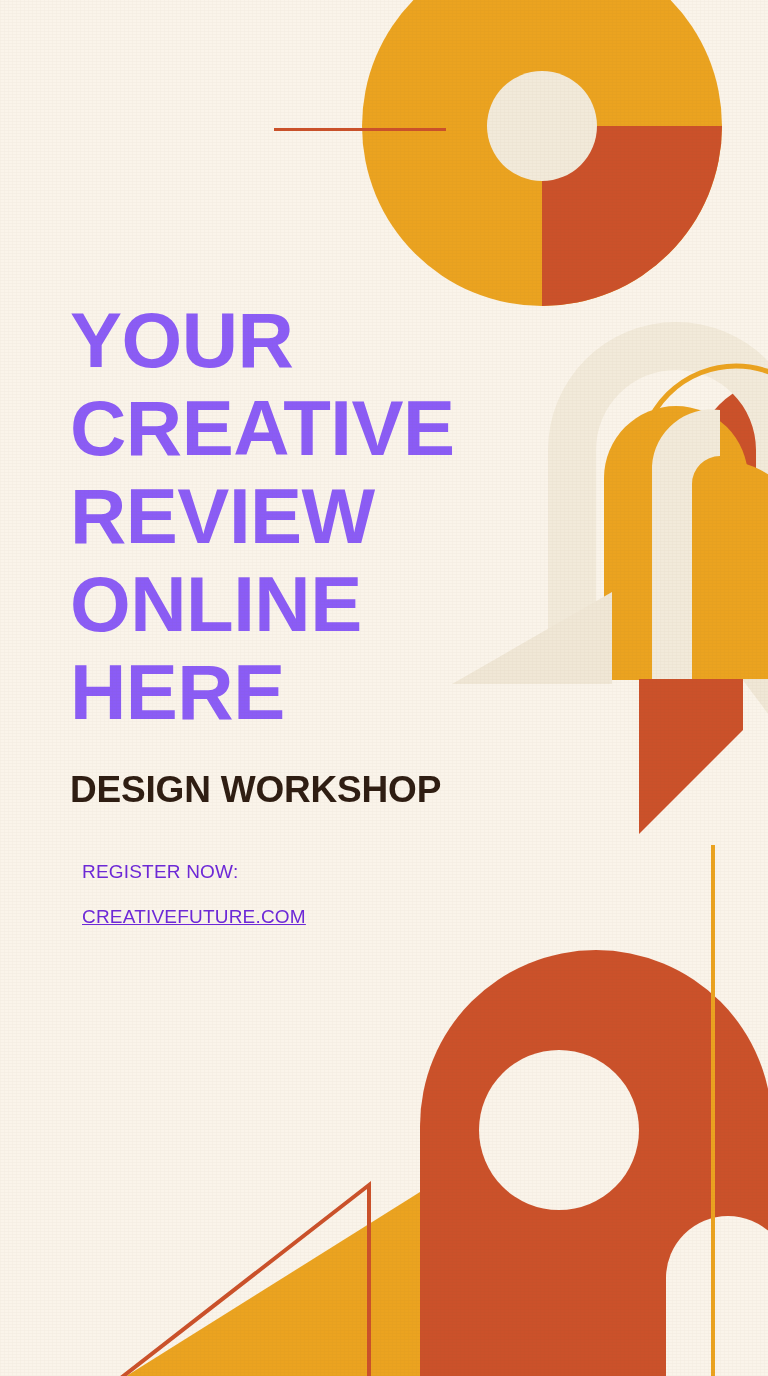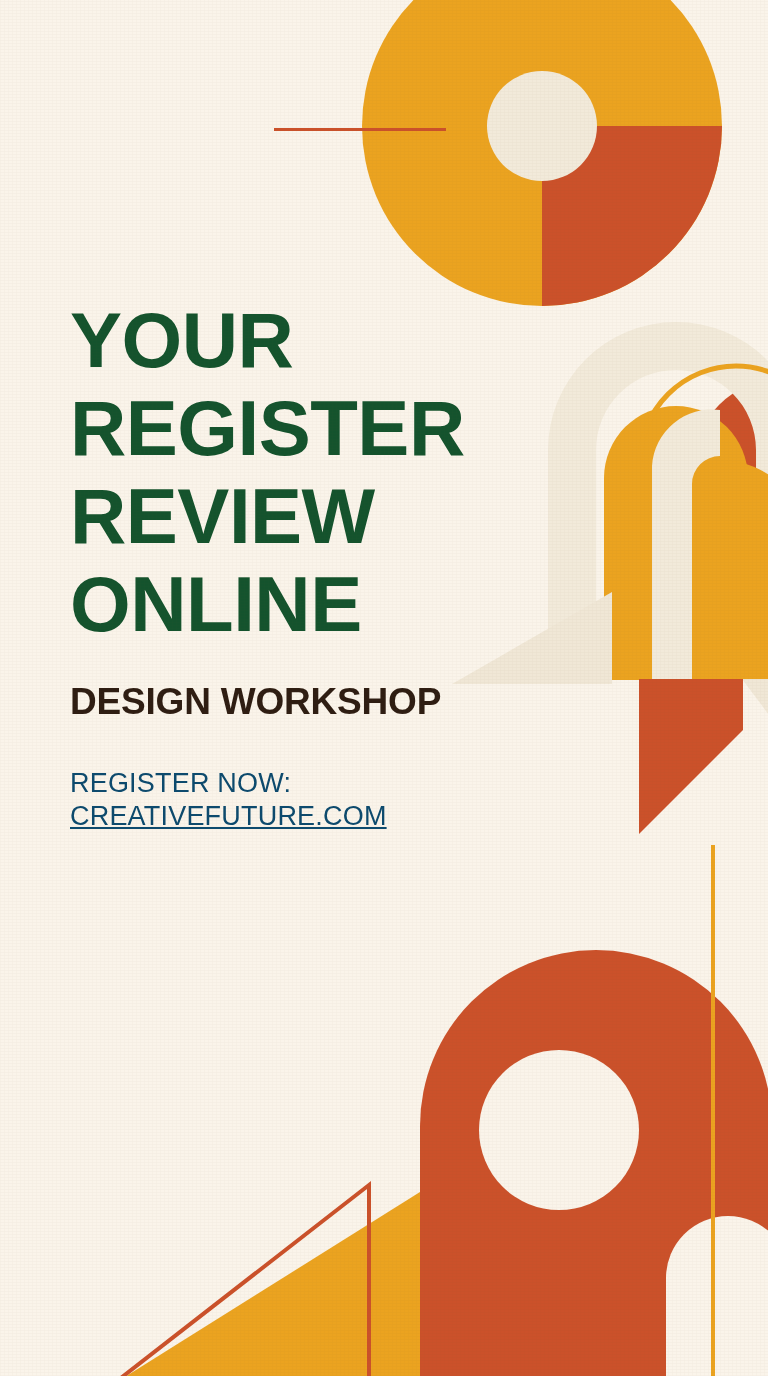--- a/index.html
+++ b/index.html
@@ -40,21 +40,21 @@
     z-index: 40;
     color: #3a2418;
   }
   .headline {
     margin: 0;
     font-size: 78px;
     line-height: 88px;
     font-weight: 700;
     letter-spacing: -0.5px;
     white-space: nowrap;
-    color: #14532d;
+    color: #8b5cf6;
   }
   .sub {
     margin: 0;
     font-size: 37px;
     line-height: 43px;
     font-weight: 600;
     letter-spacing: -0.2px;
     color: #2e1d12;
     white-space: nowrap;
   }
@@ -63,27 +63,27 @@
     margin: 0;
     margin-top: 44px;
     font-size: 28px;
     line-height: 34px;
     font-weight: 600;
     letter-spacing: -0.1px;
     color: #2e1d12;
     white-space: nowrap;
   }
   .register {
-    margin: 0;
+    margin: 12px;
     margin-top: 44px;
-    font-size: 27px;
+    font-size: 19px;
     line-height: 33px;
     font-weight: 500;
     letter-spacing: 0.2px;
-    color: #0c4a6e;
+    color: #6d28d9;
     white-space: nowrap;
   }
 </style>
 </head>
 <body>
 
 <div id="poster">
 
   <div class="art" style="left:362px; top:-64px; z-index:10;">
     <svg width="360" height="370" viewBox="0 0 360 370">
@@ -166,23 +166,24 @@
   <div class="art" style="left:100px; top:1140px; z-index:26;">
     <svg width="340" height="250" viewBox="0 0 340 250">
       <path d="M8 248 L269 45 L269 250" fill="none" stroke="#cb512a" stroke-width="4"></path>
     </svg>
   </div>
 
   <div class="textblock">
 
     <h1 style="margin:0;">
       <span class="headline" style="display:block;">YOUR</span>
-      <span class="headline" style="display:block;">REGISTER</span>
+      <span class="headline" style="display:block;">CREATIVE</span>
       <span class="headline" style="display:block;">REVIEW</span>
       <span class="headline" style="display:block;">ONLINE</span>
+      <span class="headline" style="display:block;">HERE</span>
     </h1>
 
     <div class="subblock">
       <p class="sub">DESIGN WORKSHOP</p>
     </div>
 
 
     <div>
       <p class="register">REGISTER NOW:</p>
       <p class="register" style="margin-top:0;text-decoration:underline;">CREATIVEFUTURE.COM</p>

